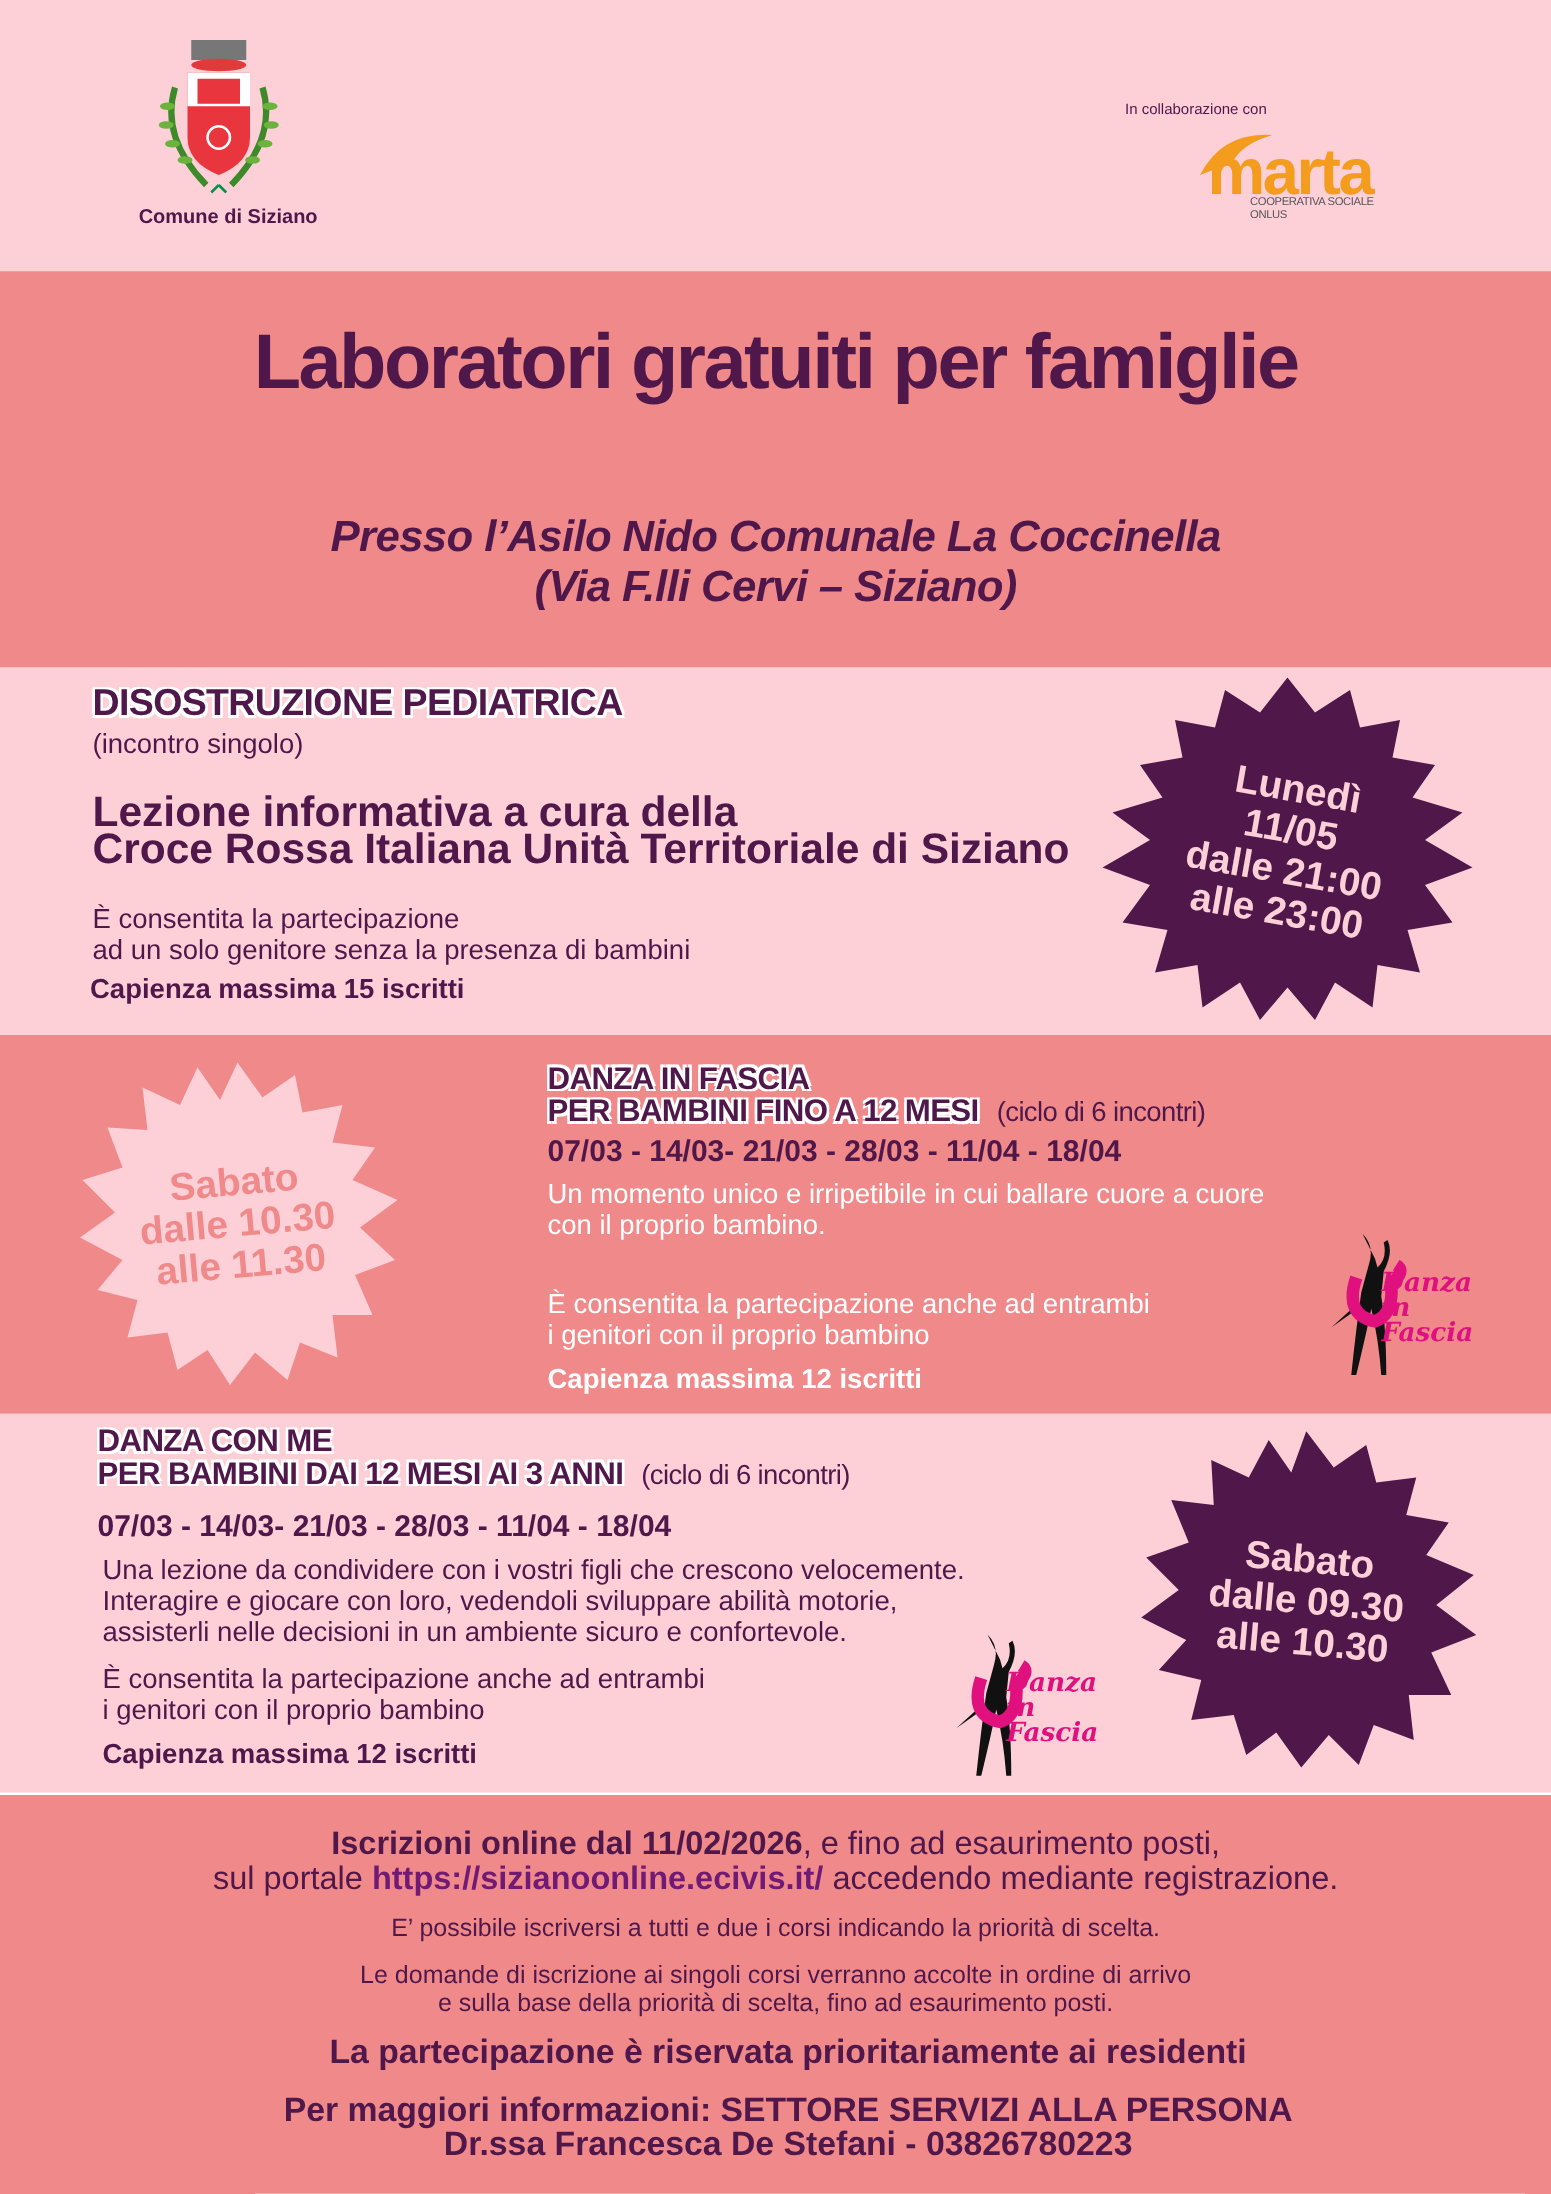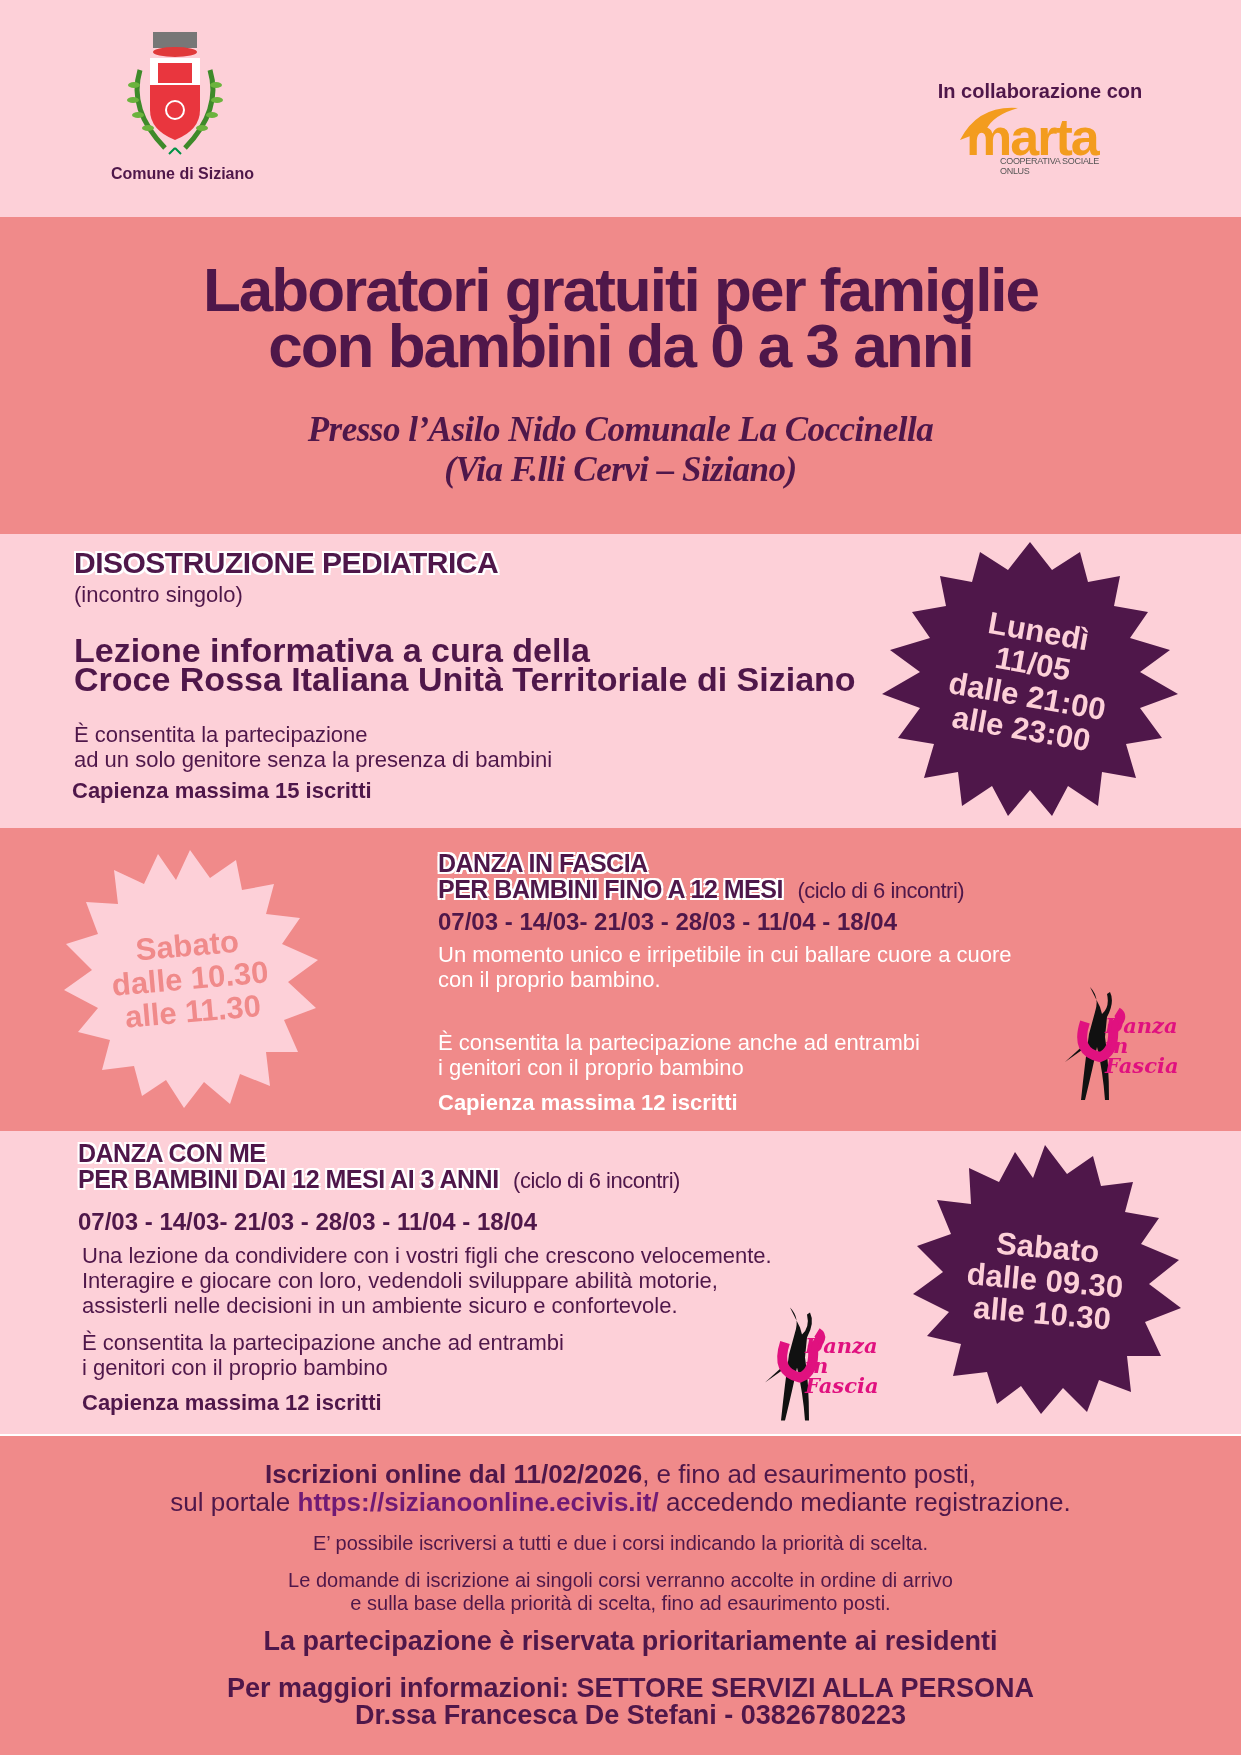--- a/index.html
+++ b/index.html
@@ -7,27 +7,27 @@
   body { font-family: "Liberation Sans", "DejaVu Sans", sans-serif; color: #4f174a; background: #fdd0d8; position: relative; }
   .band { position: absolute; left: 0; width: 1241px; }
   .light { background: #fdd0d8; }
   .salmon { background: #f08a8a; }
   .abs { position: absolute; }
 
   
   #header { top: 0; height: 217px; }
   #crest { left: 120px; top: 30px; width: 110px; height: 125px; }
   #comune-label { left: 60px; top: 165px; width: 245px; text-align: center; font-weight: bold; font-size: 16px; }
-  #collab-label { left: 900px; top: 80px; width: 280px; text-align: center; font-weight: bold; font-size: 20px; }
+  #collab-label { left: 900px; top: 80px; width: 280px; text-align: left; font-weight: normal; font-size: 12px; }
   #marta-logo { left: 958px; top: 100px; width: 165px; height: 70px; }
 
   
   #title-band { top: 217px; height: 317px; }
   #main-title { left: 0; top: 262px; width: 1241px; text-align: center; font-weight: 900; font-size: 62px; line-height: 56px; letter-spacing: -2px; }
-  #subtitle { left: 0; top: 410px; width: 1241px; text-align: center; font-weight: bold; font-style: italic; font-size: 35px; line-height: 40px; letter-spacing: -0.5px; font-family: Liberation Serif, serif; }
+  #subtitle { left: 0; top: 410px; width: 1241px; text-align: center; font-weight: bold; font-style: italic; font-size: 35px; line-height: 40px; letter-spacing: -0.5px; }
 
   
   #sec1 { top: 534px; height: 294px; }
   .sec-title { font-weight: bold; font-size: 30px; line-height: 30px; text-shadow: -2px -2px 0 #fff, 2px -2px 0 #fff, -2px 2px 0 #fff, 2px 2px 0 #fff, 0 2px 0 #fff, 2px 0 0 #fff; letter-spacing: -0.5px; }
   .sec-title-sm { font-weight: bold; font-size: 25px; line-height: 26px; text-shadow: -2px -2px 0 #fff, 2px -2px 0 #fff, -2px 2px 0 #fff, 2px 2px 0 #fff; letter-spacing: -0.5px; }
   .note { font-size: 22px; font-weight: normal; text-shadow: none; }
   .body { font-size: 22px; line-height: 25px; }
   .cap { font-weight: bold; font-size: 22px; }
   .dates { font-weight: bold; font-size: 24px; }
   .lead { font-weight: bold; font-size: 34px; line-height: 29px; }
@@ -77,21 +77,20 @@
   <svg width="165" height="70" viewBox="0 0 165 70">
     <path d="M2 40 Q20 5 60 8 Q35 15 28 30 Z" fill="#f39c1e"></path>
     <text x="8" y="55" font-family="Liberation Sans, sans-serif" font-weight="bold" font-size="52" fill="#f39c1e" letter-spacing="-2">marta</text>
   </svg>
   <div style="position:absolute;left:42px;top:56px;font-size:9px;color:#555;letter-spacing:-0.3px;">COOPERATIVA SOCIALE ONLUS</div>
 </div>
 
 <div class="band salmon" id="title-band"></div>
 <h1 class="abs" id="main-title">
   <span>Laboratori gratuiti per famiglie</span><br>
-  <span>con bambini da 0 a 3 anni</span>
 </h1>
 <div class="abs" id="subtitle">
   <span>Presso l’Asilo Nido Comunale La Coccinella</span><br>
   <span>(Via F.lli Cervi – Siziano)</span>
 </div>
 
 <div class="band light" id="sec1"></div>
 <div class="abs sec-title" style="left:74px;top:548px;">DISOSTRUZIONE PEDIATRICA</div>
 <div class="abs note" style="left:74px;top:582px;">(incontro singolo)</div>
 <div class="abs lead" style="left:74px;top:636px;">

